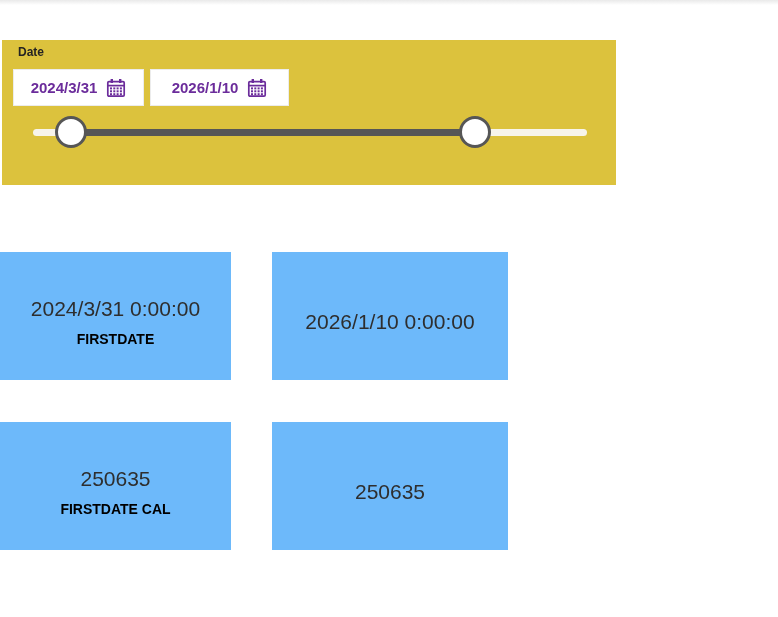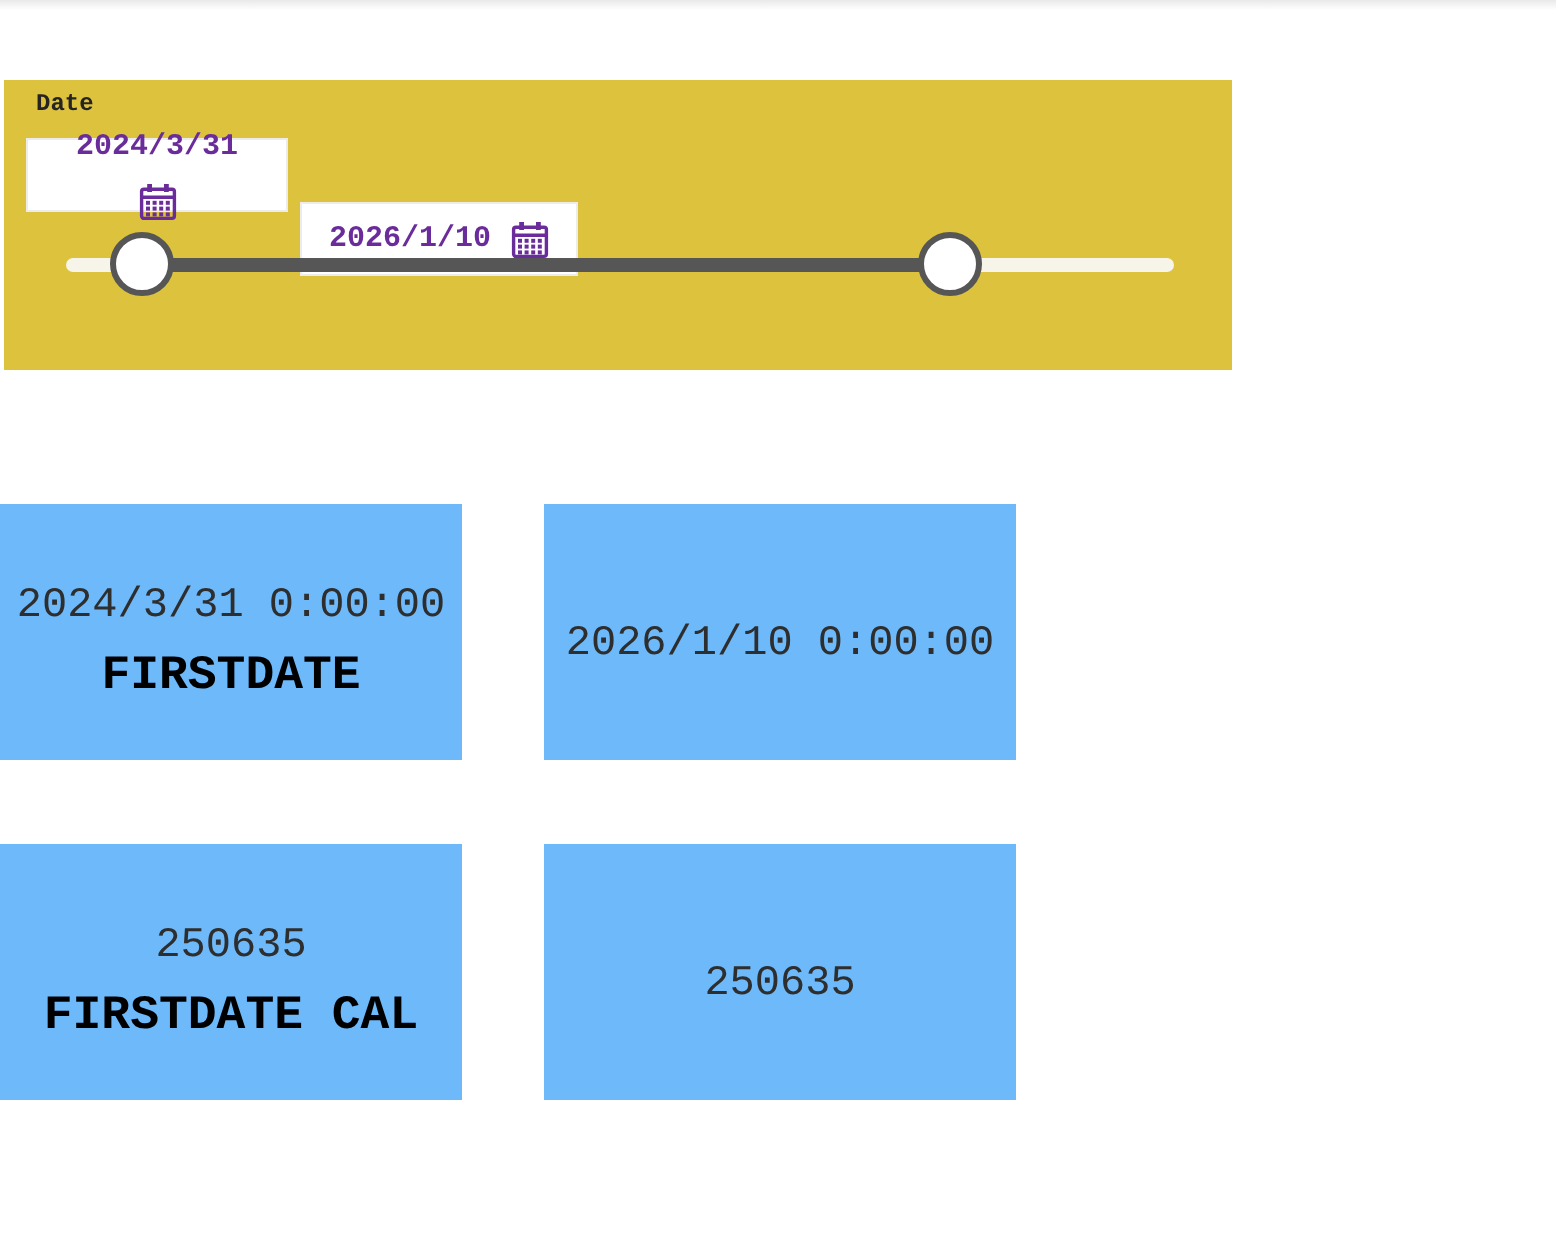--- a/index.html
+++ b/index.html
@@ -7,21 +7,20 @@
     padding: 0;
     background: #ffffff;
     font-family: "Liberation Sans", sans-serif;
   }
   #canvas {
     position: relative;
     width: 778px;
     height: 617px;
     background: #ffffff;
     overflow: hidden;
-    font-family: Liberation Mono, monospace;
   }
   .top-shade {
     position: absolute;
     left: 0; top: 0; right: 0;
     height: 5px;
     background: linear-gradient(#e9e9e9, #ffffff);
   }
 
   
   .slicer-panel {
@@ -43,22 +42,22 @@
     height: 37px;
     background: #ffffff;
     border: 1px solid #ececec;
     box-sizing: border-box;
     display: flex;
     align-items: center;
     justify-content: center;
     gap: 9px;
     cursor: pointer;
   }
-  .date-box.start { left: 11px;  width: 131px; flex-direction: column; }
-  .date-box.end   { left: 148px; width: 139px; margin-top: 32px; }
+  .date-box.start { left: 11px;  width: 131px; }
+  .date-box.end   { left: 148px; width: 139px; }
   .date-text {
     font-size: 15px;
     font-weight: 700;
     color: #6B2C9B;
     white-space: nowrap;
   }
   .cal-icon {
     width: 20px; height: 20px;
     color: #6B2C9B;
     display: inline-block;
@@ -110,21 +109,21 @@
   .card.c3 { left: 0;     top: 422px; width: 231px; height: 128px; }
   .card.c4 { left: 272px; top: 422px; width: 236px; height: 128px; }
   .card-value {
     font-size: 21px;
     font-weight: 400;
     color: #2e2e2e;
     white-space: nowrap;
   }
   .card-label {
     margin-top: 10px;
-    font-size: 24px;
+    font-size: 14px;
     font-weight: 700;
     color: #000000;
     white-space: nowrap;
   }
 
   
   .watermark {
     position: absolute;
     right: 4px; top: 587px;
     font-size: 17px;

